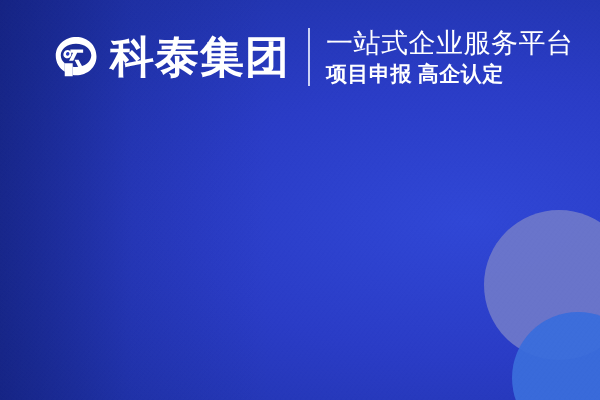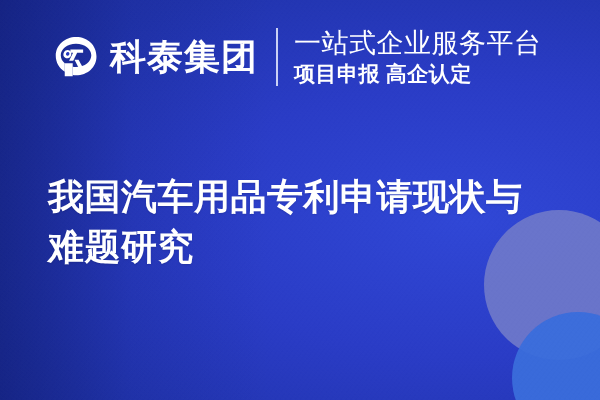--- a/index.html
+++ b/index.html
@@ -87,21 +87,21 @@
   .logo-mark {
     width: 48px;
     height: 48px;
     flex: 0 0 48px;
     display: block;
   }
 
   .brand-name {
     margin-left: 10px;
     color: #ffffff;
-    font-size: 36px;
+    font-size: 44px;
     line-height: 44px;
     font-weight: 700;
     letter-spacing: 1px;
     white-space: nowrap;
   }
 
   .divider {
     width: 2px;
     height: 58px;
     background: #e8ecff;
@@ -178,16 +178,15 @@
 
       <div class="divider"></div>
 
       <div class="tagline-block">
         <div class="tagline-main">一站式企业服务平台</div>
         <div class="tagline-sub">项目申报 高企认定</div>
       </div>
 
     </div>
 
-    <h1 class="title">我国汽车用品专利申请现状与难题研究</h1>
 
   </div>
 </div>
 
 </body></html>

